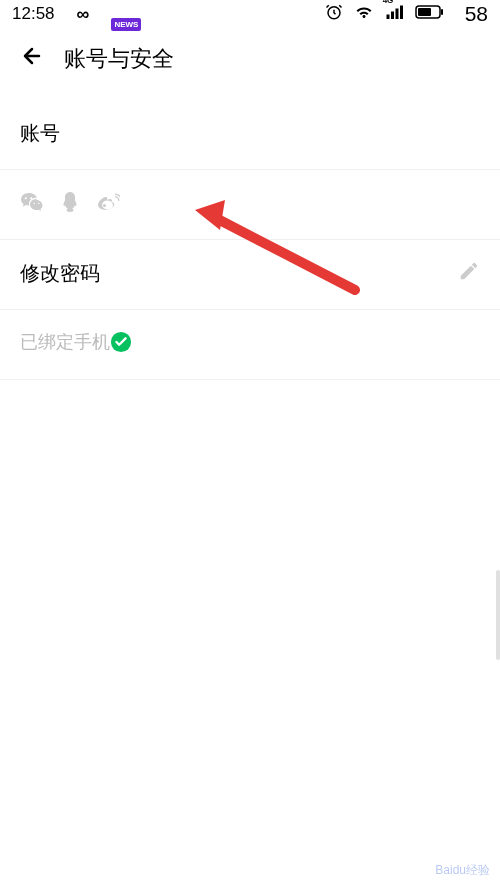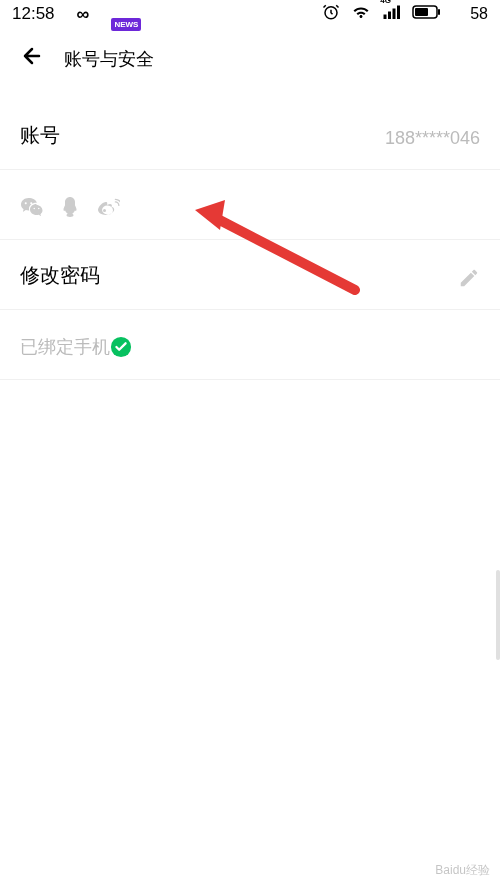--- a/index.html
+++ b/index.html
@@ -46,50 +46,51 @@
     .news-icon {
       background: #6d28d9;
       color: #fff;
       font-size: 8px;
       padding: 2px 3px;
       border-radius: 2px;
       font-weight: bold;
       margin-top: 20px;
     }
     .battery-text {
-      font-size: 16px;
+      font-size: 21px;
       font-weight: 500;
-      margin-left: 18px;
+      margin-left: 10px;
     }
     .header {
       display: flex;
       align-items: center;
       padding: 16px 20px;
       gap: 20px;
     }
     .back-arrow {
       font-size: 24px;
       cursor: pointer;
     }
     .page-title {
-      font-size: 18px;
+      font-size: 22px;
       font-weight: 400;
       color: #000;
     }
     .settings-list {
       margin-top: 10px;
     }
     .settings-item {
       display: flex;
       justify-content: space-between;
-      align-items: flex-end;
+      align-items: flex-start;
       padding: 20px;
       border-bottom: 1px solid #f0f0f0;
       cursor: pointer;
       min-height: 70px;
+      font-family: Liberation Serif, serif;
     }
     .item-label {
       font-size: 20px;
       color: #000;
     }
     .item-value {
       font-size: 18px;
       color: #bbbbbb;
     }
     .item-right {
@@ -121,21 +122,21 @@
       left: 190px;
       pointer-events: none;
       z-index: 10;
     }
     .watermark {
       position: absolute;
       bottom: 10px;
       right: 10px;
       opacity: 0.3;
       font-size: 12px;
-      color: #404040;
+      color: #1d4ed8;
     }
     .scrollbar-hint {
       position: absolute;
       right: 0;
       top: 570px;
       width: 4px;
       height: 90px;
       background: #e0e0e0;
       border-radius: 2px;
     }
@@ -188,21 +189,20 @@
       <path d="M19 12H5M12 19l-7-7 7-7"></path>
     </svg>
   </span>
   <span class="page-title">账号与安全</span>
 </div>
 
 <div class="settings-list">
 
   <div class="settings-item">
     <span class="item-label">账号</span>
-    <span class="item-value">188*****046</span>
   </div>
 
   <div class="settings-item">
     <div class="social-icons">
       <svg class="social-icon" viewBox="0 0 24 24">
         <path d="M8.5 3C4.36 3 1 5.91 1 9.5c0 1.93 1 3.67 2.59 4.86-.13.5-.49 1.78-.56 2.05-.09.35.13.35.27.25.11-.07 1.76-1.16 2.47-1.63.87.26 1.81.4 2.73.4.24 0 .48 0 .72-.03-.15-.51-.23-1.04-.23-1.6 0-3.31 3.22-6 7.19-6 .22 0 .44 0 .66.03C16.17 4.95 12.7 3 8.5 3zm-2.75 4.25c.55 0 1 .45 1 1s-.45 1-1 1-1-.45-1-1 .45-1 1-1zm5.5 0c.55 0 1 .45 1 1s-.45 1-1 1-1-.45-1-1 .45-1 1-1zM16.5 9c-3.59 0-6.5 2.46-6.5 5.5s2.91 5.5 6.5 5.5c.75 0 1.48-.11 2.17-.31.59.39 1.93 1.28 2.03 1.34.12.08.3.08.22-.21-.06-.22-.35-1.27-.46-1.68 1.27-.98 2.04-2.35 2.04-3.64 0-3.04-2.91-5.5-6-5.5zm-2.25 3.75c.41 0 .75.34.75.75s-.34.75-.75.75-.75-.34-.75-.75.34-.75.75-.75zm4.5 0c.41 0 .75.34.75.75s-.34.75-.75.75-.75-.34-.75-.75.34-.75.75-.75z"></path>
       </svg>
       <svg class="social-icon" viewBox="0 0 24 24">
         <path d="M12 2C9.24 2 7 4.24 7 7v2.5c0 .28.02.55.06.82-.67 1.21-1.56 3.15-1.56 4.18 0 .83.34 1.5.75 1.5.25 0 .5-.25.75-.75.5 1.5 1.5 2.75 2.75 3.5-.5.25-1.25.75-1.25 1.5 0 1 1.5 1.75 3.5 1.75s3.5-.75 3.5-1.75c0-.75-.75-1.25-1.25-1.5 1.25-.75 2.25-2 2.75-3.5.25.5.5.75.75.75.41 0 .75-.67.75-1.5 0-1.03-.89-2.97-1.56-4.18.04-.27.06-.54.06-.82V7c0-2.76-2.24-5-5-5z"></path>
       </svg>

